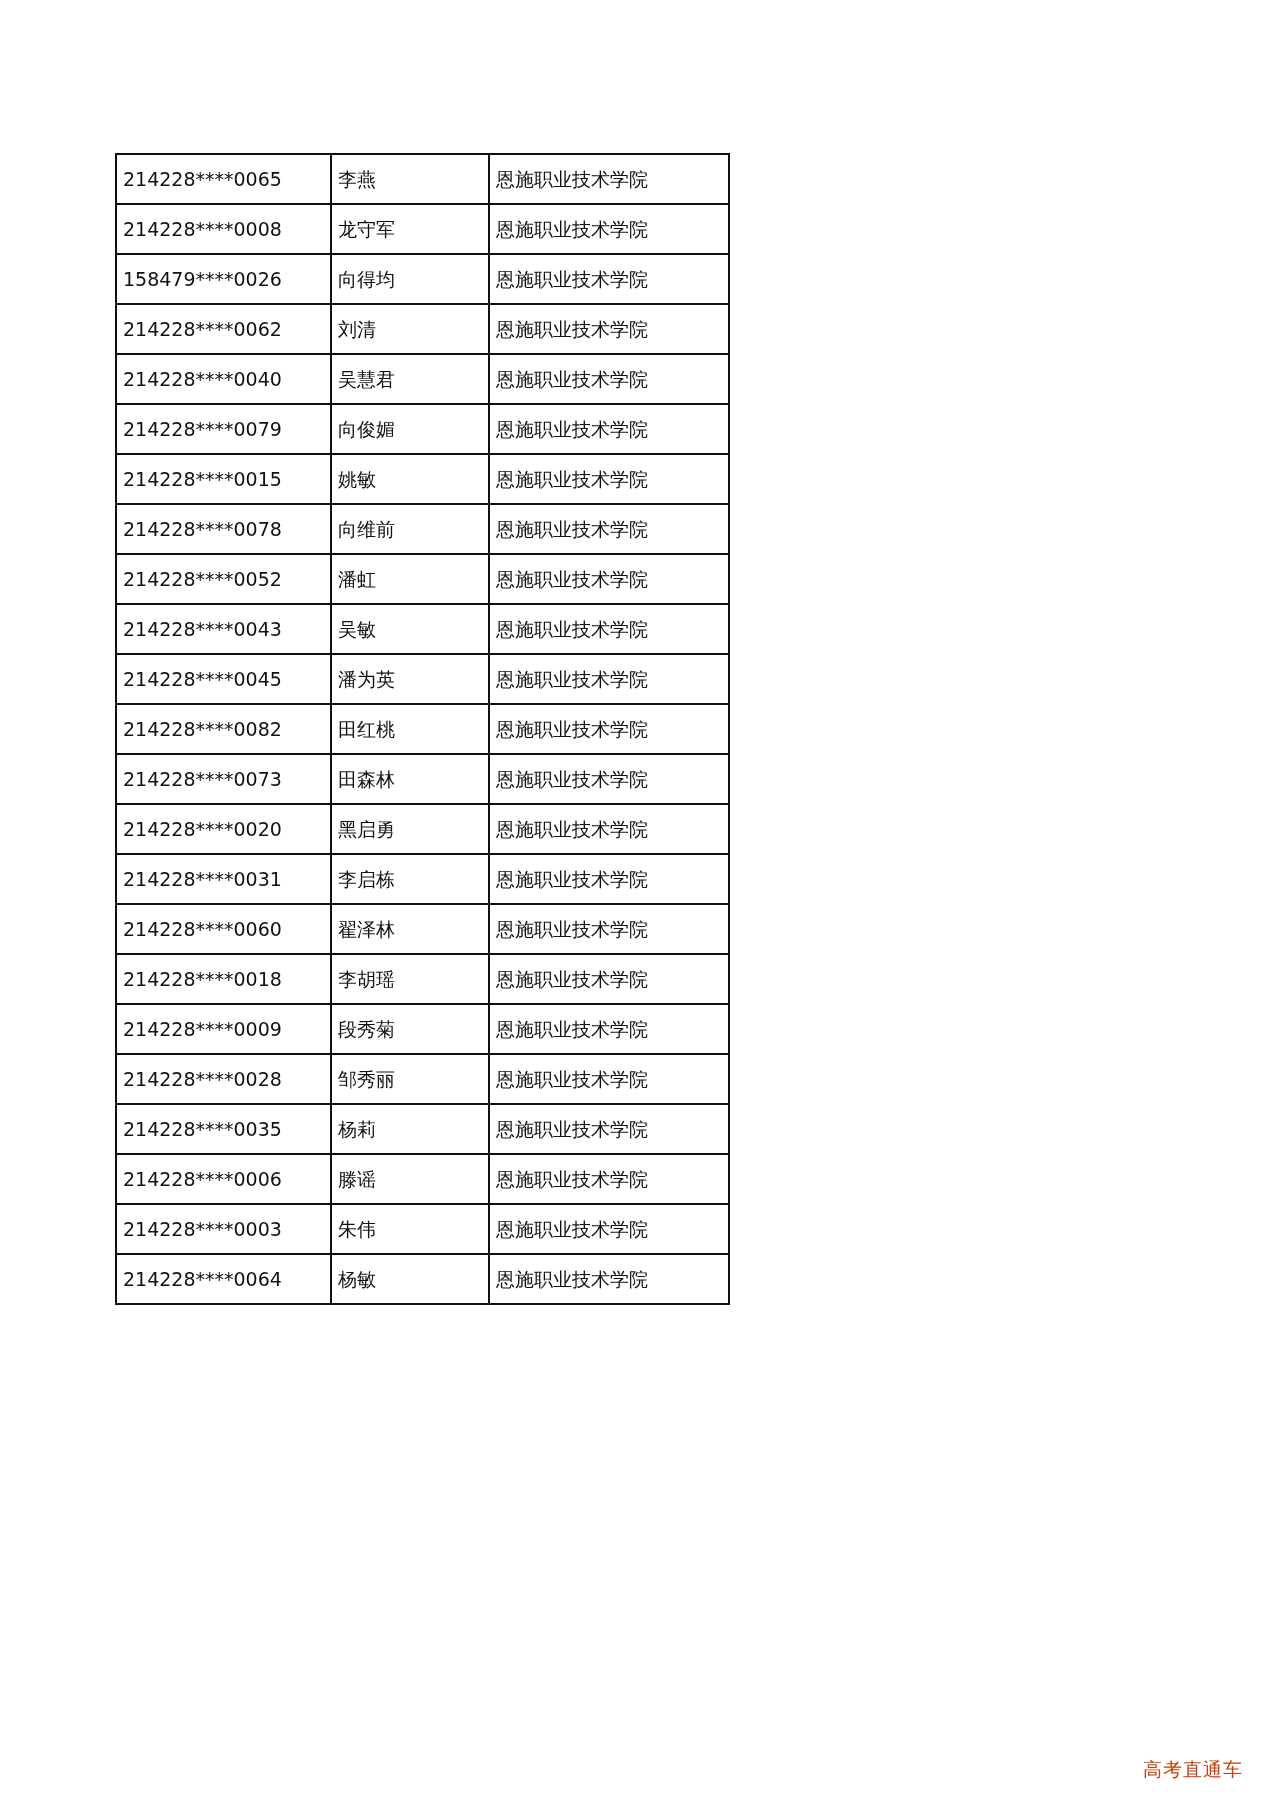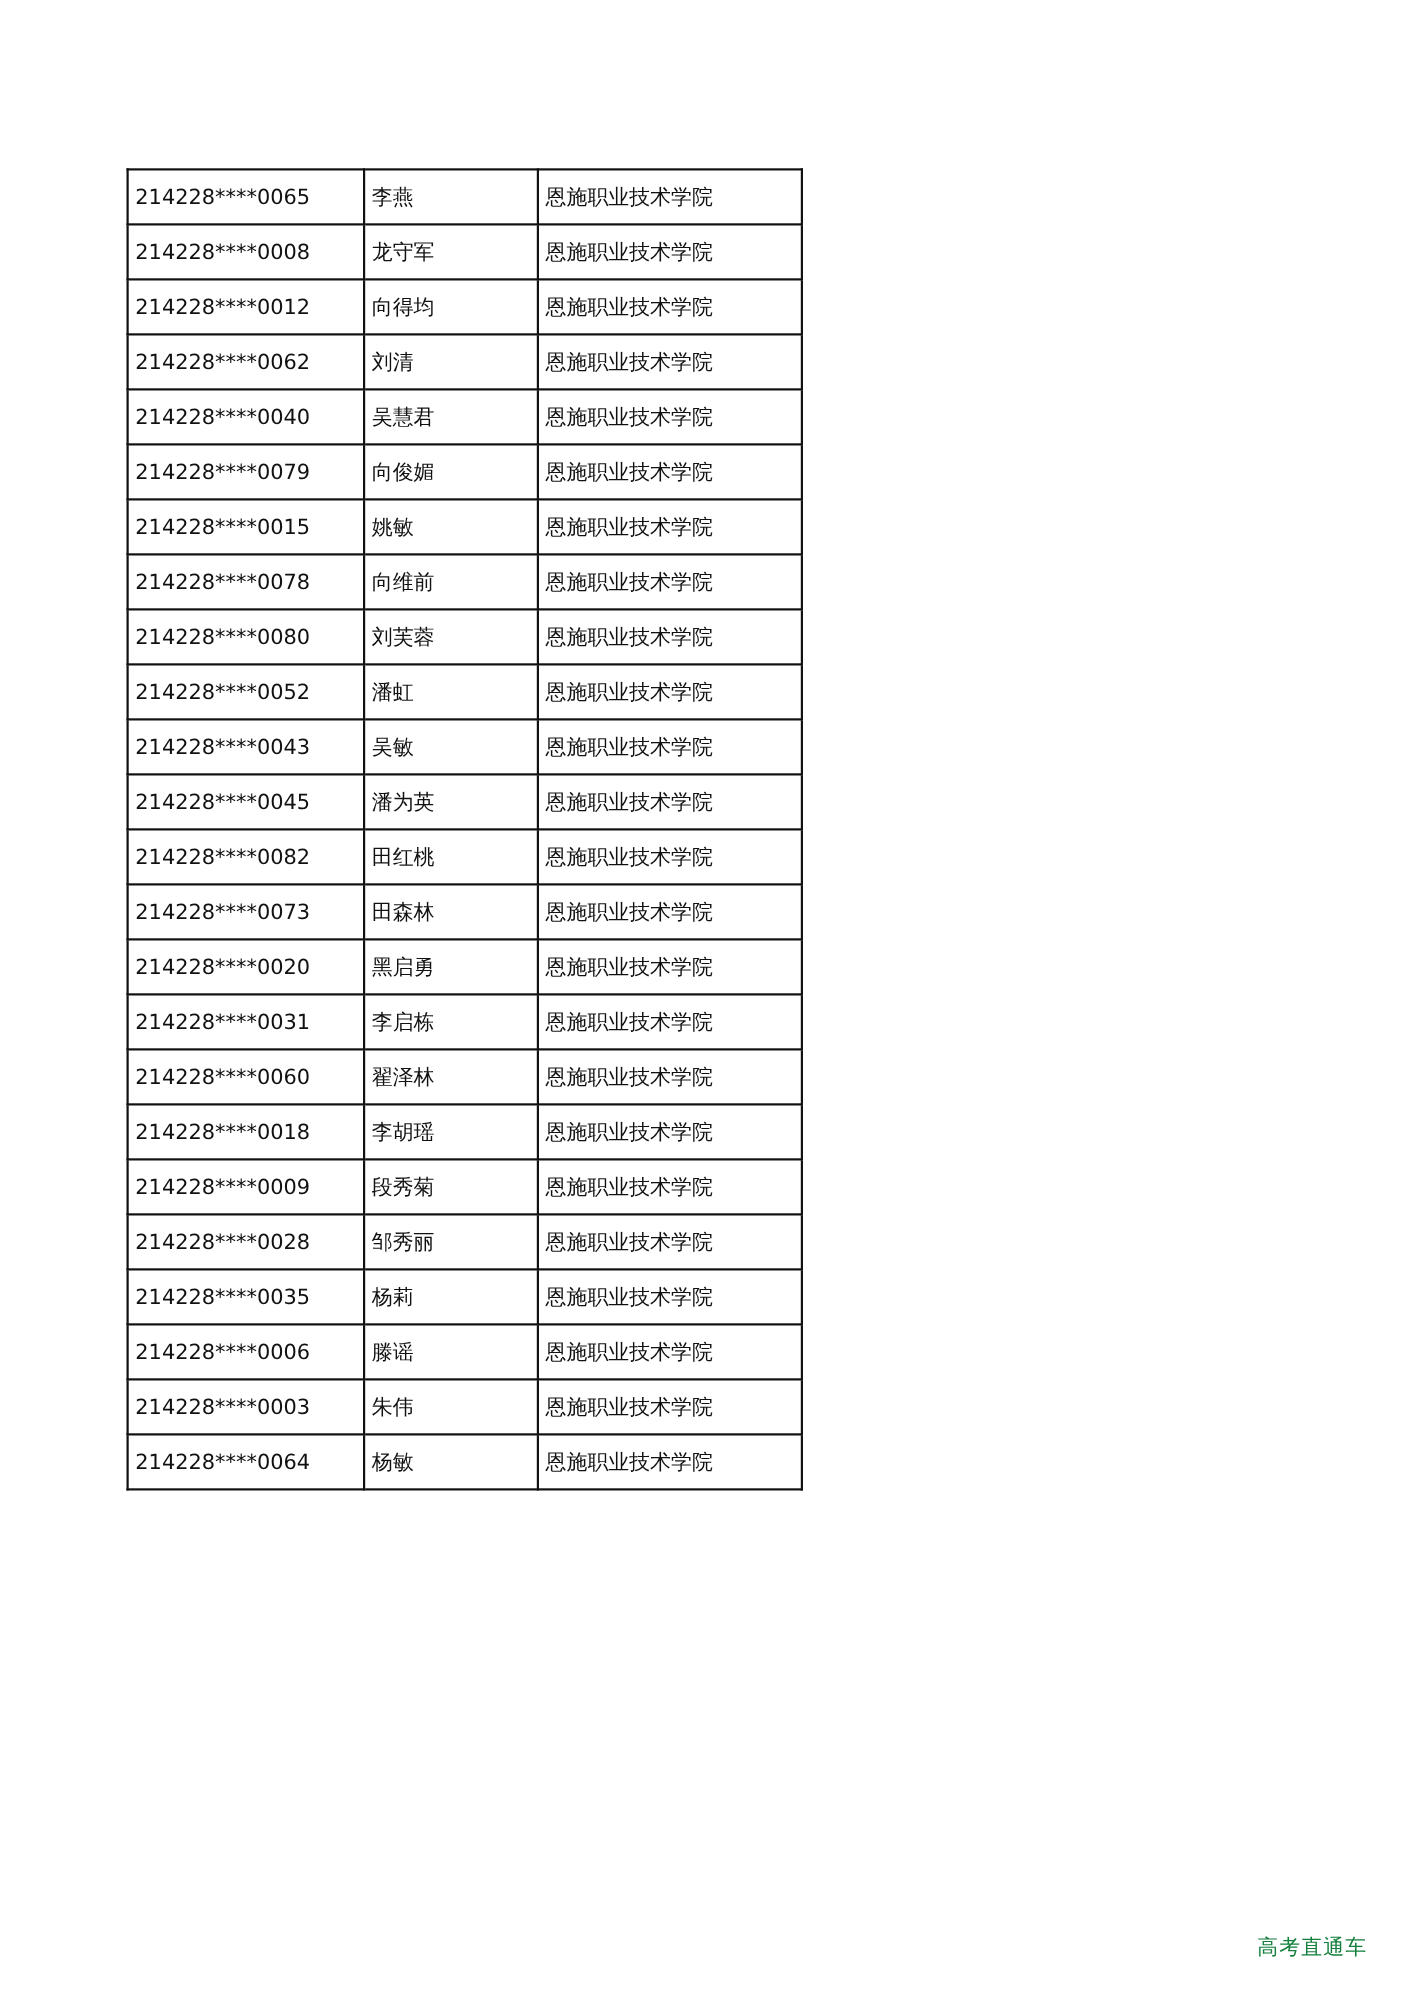--- a/index.html
+++ b/index.html
@@ -39,21 +39,21 @@
       vertical-align: middle;
     }
     col.c-id { width: 215px; }
     col.c-name { width: 158px; }
     col.c-school { width: 240px; }
     .watermark {
       position: absolute;
       left: 1143px;
       top: 1757px;
       font-size: 19px;
-      color: #15803d;
+      color: #c2410c;
       letter-spacing: 1px;
     }
   </style>
 </head>
 <body>
 
 <div class="page">
   <table class="roster">
     <colgroup>
       <col class="c-id">
@@ -65,21 +65,21 @@
           <td>214228****0065</td>
           <td>李燕</td>
           <td>恩施职业技术学院</td>
         </tr>
         <tr>
           <td>214228****0008</td>
           <td>龙守军</td>
           <td>恩施职业技术学院</td>
         </tr>
         <tr>
-          <td>214228****0012</td>
+          <td>158479****0026</td>
           <td>向得均</td>
           <td>恩施职业技术学院</td>
         </tr>
         <tr>
           <td>214228****0062</td>
           <td>刘清</td>
           <td>恩施职业技术学院</td>
         </tr>
         <tr>
           <td>214228****0040</td>
@@ -92,25 +92,20 @@
           <td>恩施职业技术学院</td>
         </tr>
         <tr>
           <td>214228****0015</td>
           <td>姚敏</td>
           <td>恩施职业技术学院</td>
         </tr>
         <tr>
           <td>214228****0078</td>
           <td>向维前</td>
-          <td>恩施职业技术学院</td>
-        </tr>
-        <tr>
-          <td>214228****0080</td>
-          <td>刘芙蓉</td>
           <td>恩施职业技术学院</td>
         </tr>
         <tr>
           <td>214228****0052</td>
           <td>潘虹</td>
           <td>恩施职业技术学院</td>
         </tr>
         <tr>
           <td>214228****0043</td>
           <td>吴敏</td>

